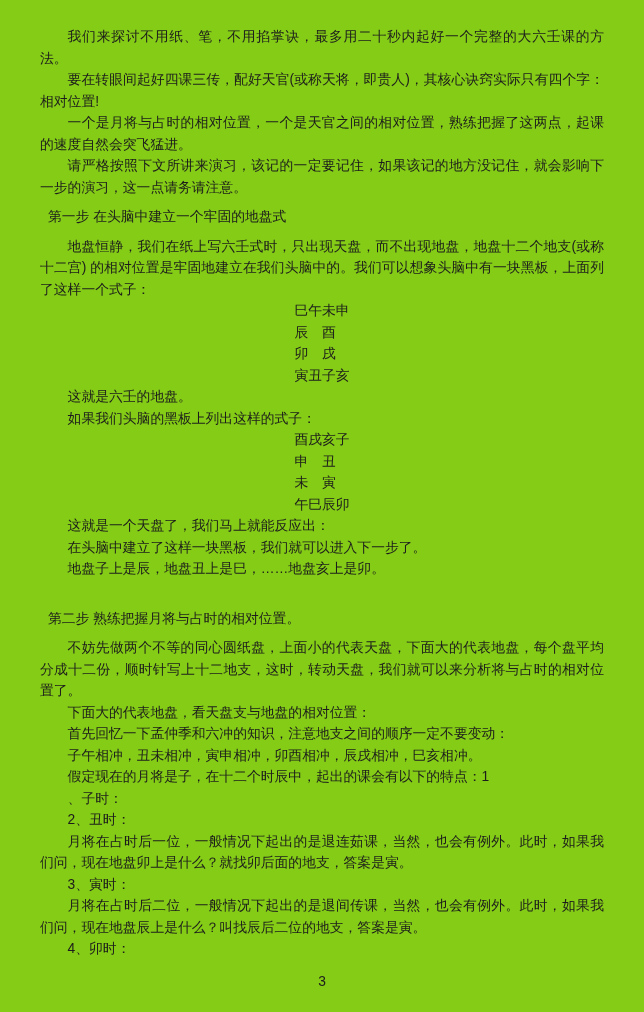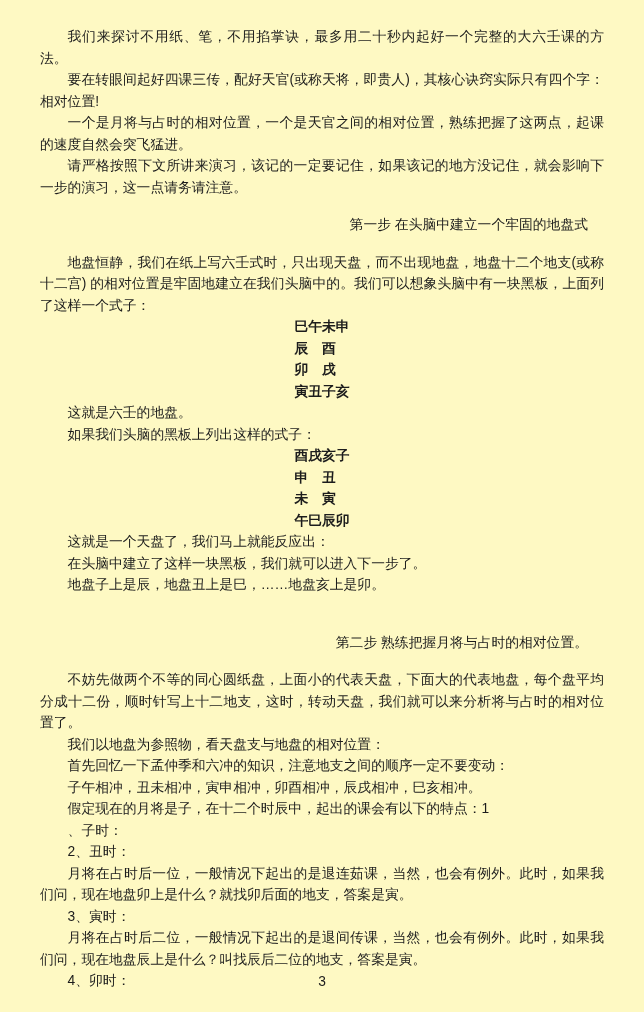--- a/index.html
+++ b/index.html
@@ -4,52 +4,51 @@
 <style>
   html, body {
     margin: 0;
     padding: 0;
     background: #e8e8e8;
   }
   .page {
     width: 644px;
     height: 1012px;
     margin: 0 auto;
-    background: #fef9c3;
+    background: #84cc16;
     box-sizing: border-box;
     padding: 26px 40px 0 40px;
     position: relative;
     font-family: "Liberation Sans", "DejaVu Sans", sans-serif;
     font-size: 13.8px;
     line-height: 21.5px;
     color: #1c1c1c;
     overflow: hidden;
   }
   .para {
     margin: 0;
     text-indent: 2em;
     text-align: justify;
     word-break: break-all;
   }
   .heading {
-    margin: 16px;
-    text-align: right;
+    margin: 8px;
+    text-align: left;
     font-size: 13.8px;
     font-weight: normal;
   }
   .diagram {
     text-align: center;
   }
   .diagram-lines {
     display: inline-block;
     text-align: left;
   }
   .diagram-line {
     white-space: pre;
-    font-weight: bold;
   }
   .spacer {
     height: 20px;
   }
   .page-num {
     position: absolute;
     left: 0;
     right: 0;
     bottom: 20px;
     text-align: center;
@@ -70,21 +69,21 @@
       <div class="diagram"><div class="diagram-lines"><div class="diagram-line">巳午未申</div><div class="diagram-line">辰　酉</div><div class="diagram-line">卯　戌</div><div class="diagram-line">寅丑子亥</div></div></div>
       <p class="para">这就是六壬的地盘。</p>
       <p class="para">如果我们头脑的黑板上列出这样的式子：</p>
       <div class="diagram"><div class="diagram-lines"><div class="diagram-line">酉戌亥子</div><div class="diagram-line">申　丑</div><div class="diagram-line">未　寅</div><div class="diagram-line">午巳辰卯</div></div></div>
       <p class="para">这就是一个天盘了，我们马上就能反应出：</p>
       <p class="para">在头脑中建立了这样一块黑板，我们就可以进入下一步了。</p>
       <p class="para">地盘子上是辰，地盘丑上是巳，……地盘亥上是卯。</p>
       <div class="spacer"></div>
       <div class="heading">第二步  熟练把握月将与占时的相对位置。</div>
       <p class="para">不妨先做两个不等的同心圆纸盘，上面小的代表天盘，下面大的代表地盘，每个盘平均分成十二份，顺时针写上十二地支，这时，转动天盘，我们就可以来分析将与占时的相对位置了。</p>
-      <p class="para">我们以地盘为参照物，看天盘支与地盘的相对位置：</p>
+      <p class="para">下面大的代表地盘，看天盘支与地盘的相对位置：</p>
       <p class="para">首先回忆一下孟仲季和六冲的知识，注意地支之间的顺序一定不要变动：</p>
       <p class="para">子午相冲，丑未相冲，寅申相冲，卯酉相冲，辰戌相冲，巳亥相冲。</p>
       <p class="para">假定现在的月将是子，在十二个时辰中，起出的课会有以下的特点：1</p>
       <p class="para">、子时：</p>
       <p class="para">2、丑时：</p>
       <p class="para">月将在占时后一位，一般情况下起出的是退连茹课，当然，也会有例外。此时，如果我们问，现在地盘卯上是什么？就找卯后面的地支，答案是寅。</p>
       <p class="para">3、寅时：</p>
       <p class="para">月将在占时后二位，一般情况下起出的是退间传课，当然，也会有例外。此时，如果我们问，现在地盘辰上是什么？叫找辰后二位的地支，答案是寅。</p>
       <p class="para">4、卯时：</p>
     </div>

